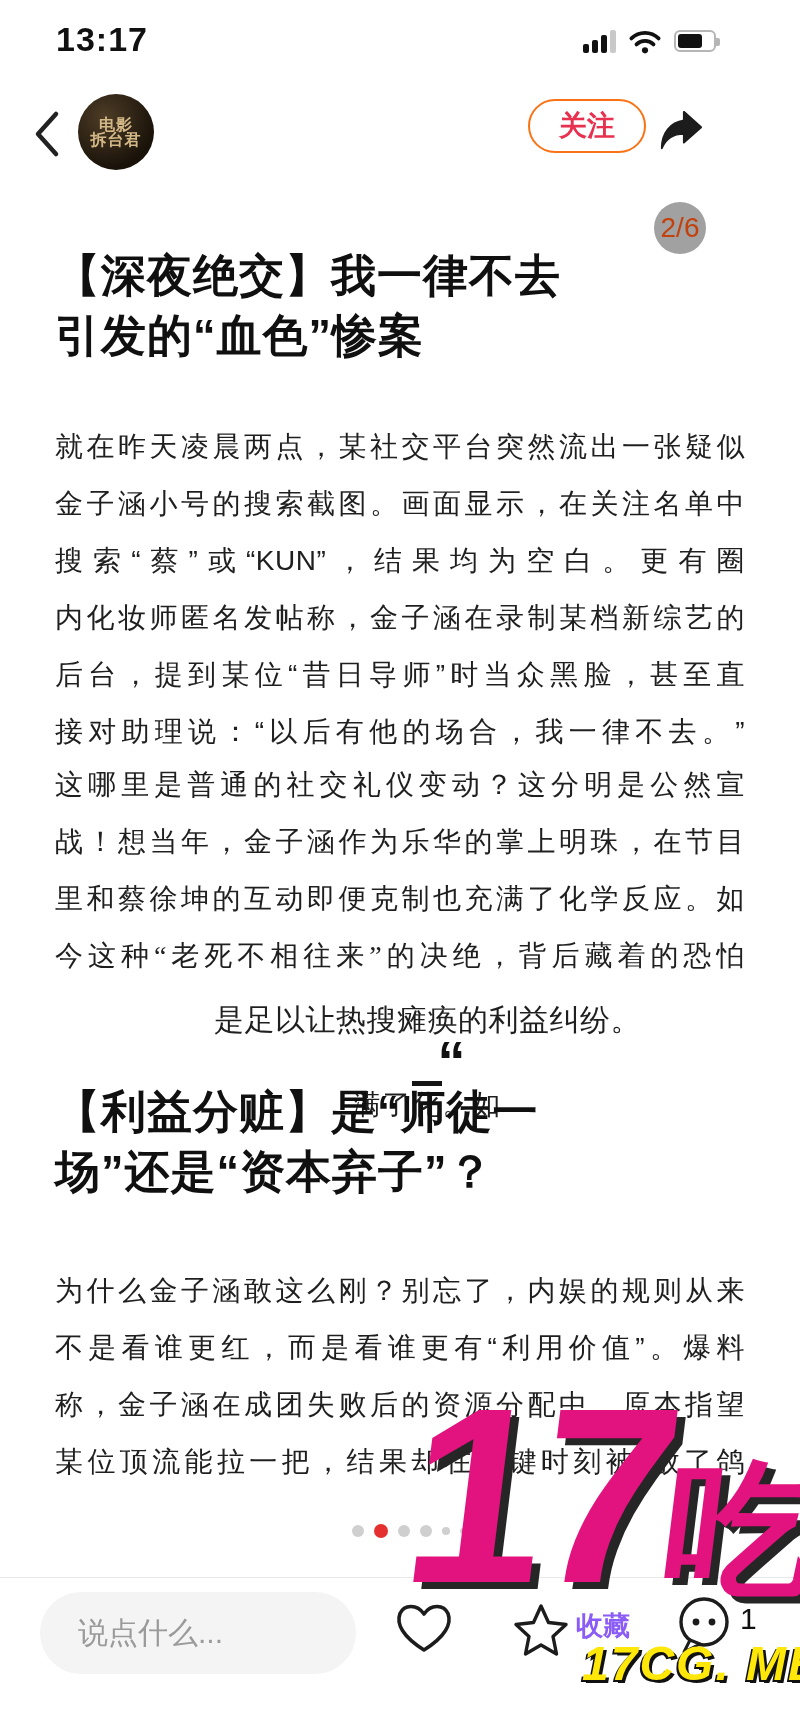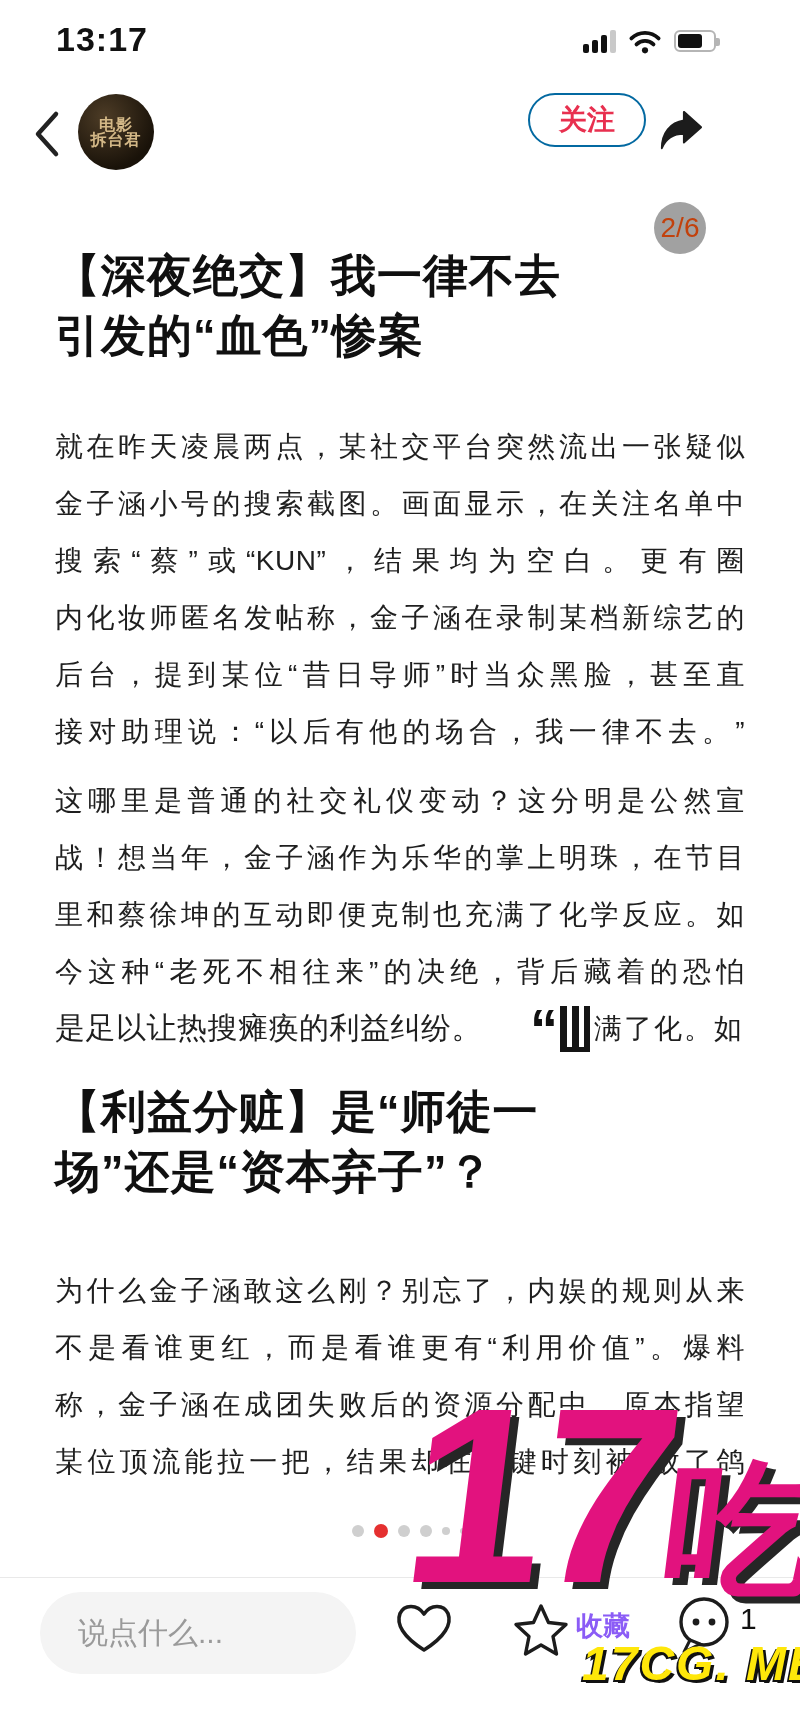--- a/index.html
+++ b/index.html
@@ -20,39 +20,39 @@
   .battery { position:relative; width:42px; height:22px; border:2px solid #b5b5b5; border-radius:6px; }
   .battery .fill { position:absolute; left:2px; top:2px; bottom:2px; width:24px; background:#111; border-radius:3px; }
   .battery .nub { position:absolute; right:-6px; top:6px; width:4px; height:8px; background:#b5b5b5; border-radius:0 2px 2px 0; }
   
   .back { position:absolute; left:30px; top:110px; width:36px; height:48px; cursor:pointer; }
   .avatar { position:absolute; left:78px; top:94px; width:76px; height:76px; border-radius:50%;
             background:radial-gradient(circle at 35% 30%, #4d3c26, #191209 72%);
             display:flex; align-items:center; justify-content:center; cursor:pointer; }
   .avatar .av-txt { color:#d3b887; font-size:16px; line-height:15px; font-weight:700; text-align:center; white-space:pre-line; letter-spacing:1px; }
   .username { position:absolute; left:168px; top:116px; font-size:32px; font-weight:500; color:#2b2b2b; }
-  .follow-btn { position:absolute; left:528px; top:93px; width:118px; height:54px; border:2px solid #0369a1;
+  .follow-btn { position:absolute; left:528px; top:99px; width:118px; height:54px; border:2px solid #f97316;
                 border-radius:27px; background:#fff; color:#e8304f; font-size:28px; font-weight:600;
                 display:flex; align-items:center; justify-content:center; cursor:pointer; }
   .share { position:absolute; left:658px; top:108px; width:46px; height:46px; cursor:pointer; }
   
   .page-badge { position:absolute; right:94px; top:202px; width:52px; height:52px; border-radius:50%;
                 background:rgba(135,135,135,.78); color:#c2410c; font-size:28px;
                 display:flex; align-items:center; justify-content:center; }
   
   .h-block { position:absolute; left:55px; width:690px; font-size:45px; line-height:60px; font-weight:900;
              color:#101010; letter-spacing:1px; white-space:pre-line; }
   .h1 { top:246px; }
   .h2 { top:1082px; }
   .body-text { position:absolute; left:55px; width:690px; font-size:28px; line-height:57px; color:#1f1f1f;
                letter-spacing:.5px; white-space:pre-line; text-align:justify; text-align-last:justify; }
   .p1 { top:418px; }
-  .p2 { top:772px; }
+  .p2 { top:756px;font-family:Liberation Serif, serif; }
   .p3 { top:1262px; }
-  .p2-tail { position:absolute; left:55px; top:1000px; width:745px; height:57px; display:flex; align-items:center; }
+  .p2-tail { position:absolute; left:55px; top:1000px; width:745px; height:57px; display:flex; align-items:center;flex-direction:column; }
   .p2-tail .t-before { font-size:30px; color:#1f1f1f; letter-spacing:.5px; }
   .p2-tail .g-quote { font-size:56px; font-weight:900; color:#111; margin-left:48px; line-height:40px; }
   .glitch-bars { display:inline-block; width:30px; height:46px; margin:0 4px 0 2px;
                  background:repeating-linear-gradient(90deg,#151515 0 7px,transparent 7px 12px);
                  border-bottom:5px solid #151515; }
   .p2-tail .g-text { font-size:28px; color:#1f1f1f; letter-spacing:2px; }
   
   .dots { position:absolute; left:352px; top:1524px; display:flex; align-items:center; gap:10px; z-index:1; }
   .dots .dot { width:12px; height:12px; border-radius:50%; background:#cfcfcf; }
   .dots .dot.active { width:14px; height:14px; background:#e53030; }

